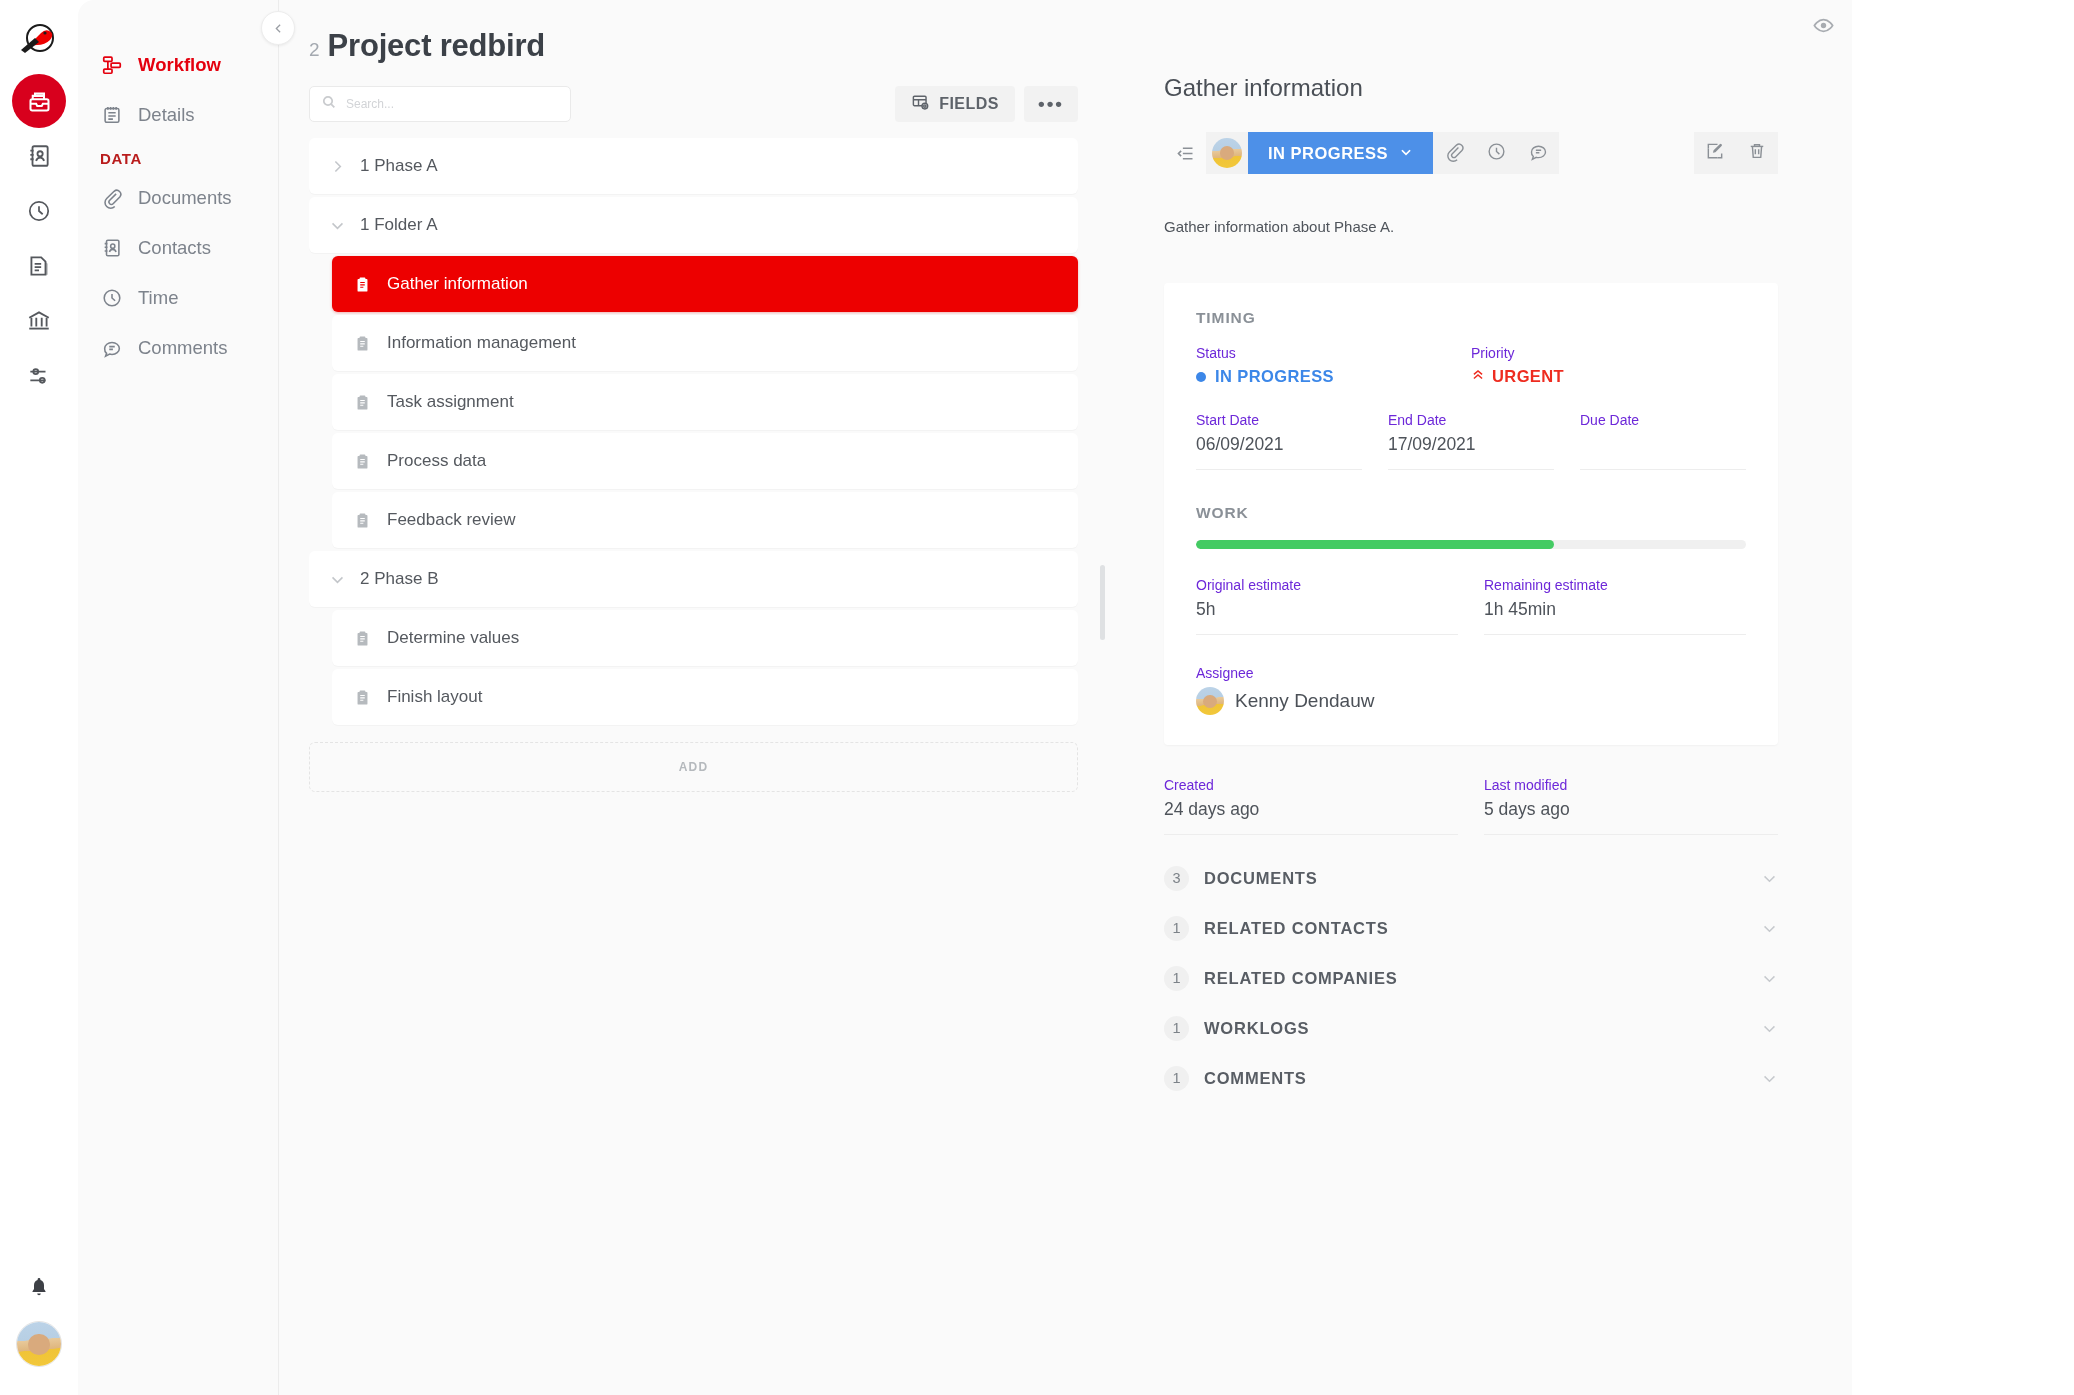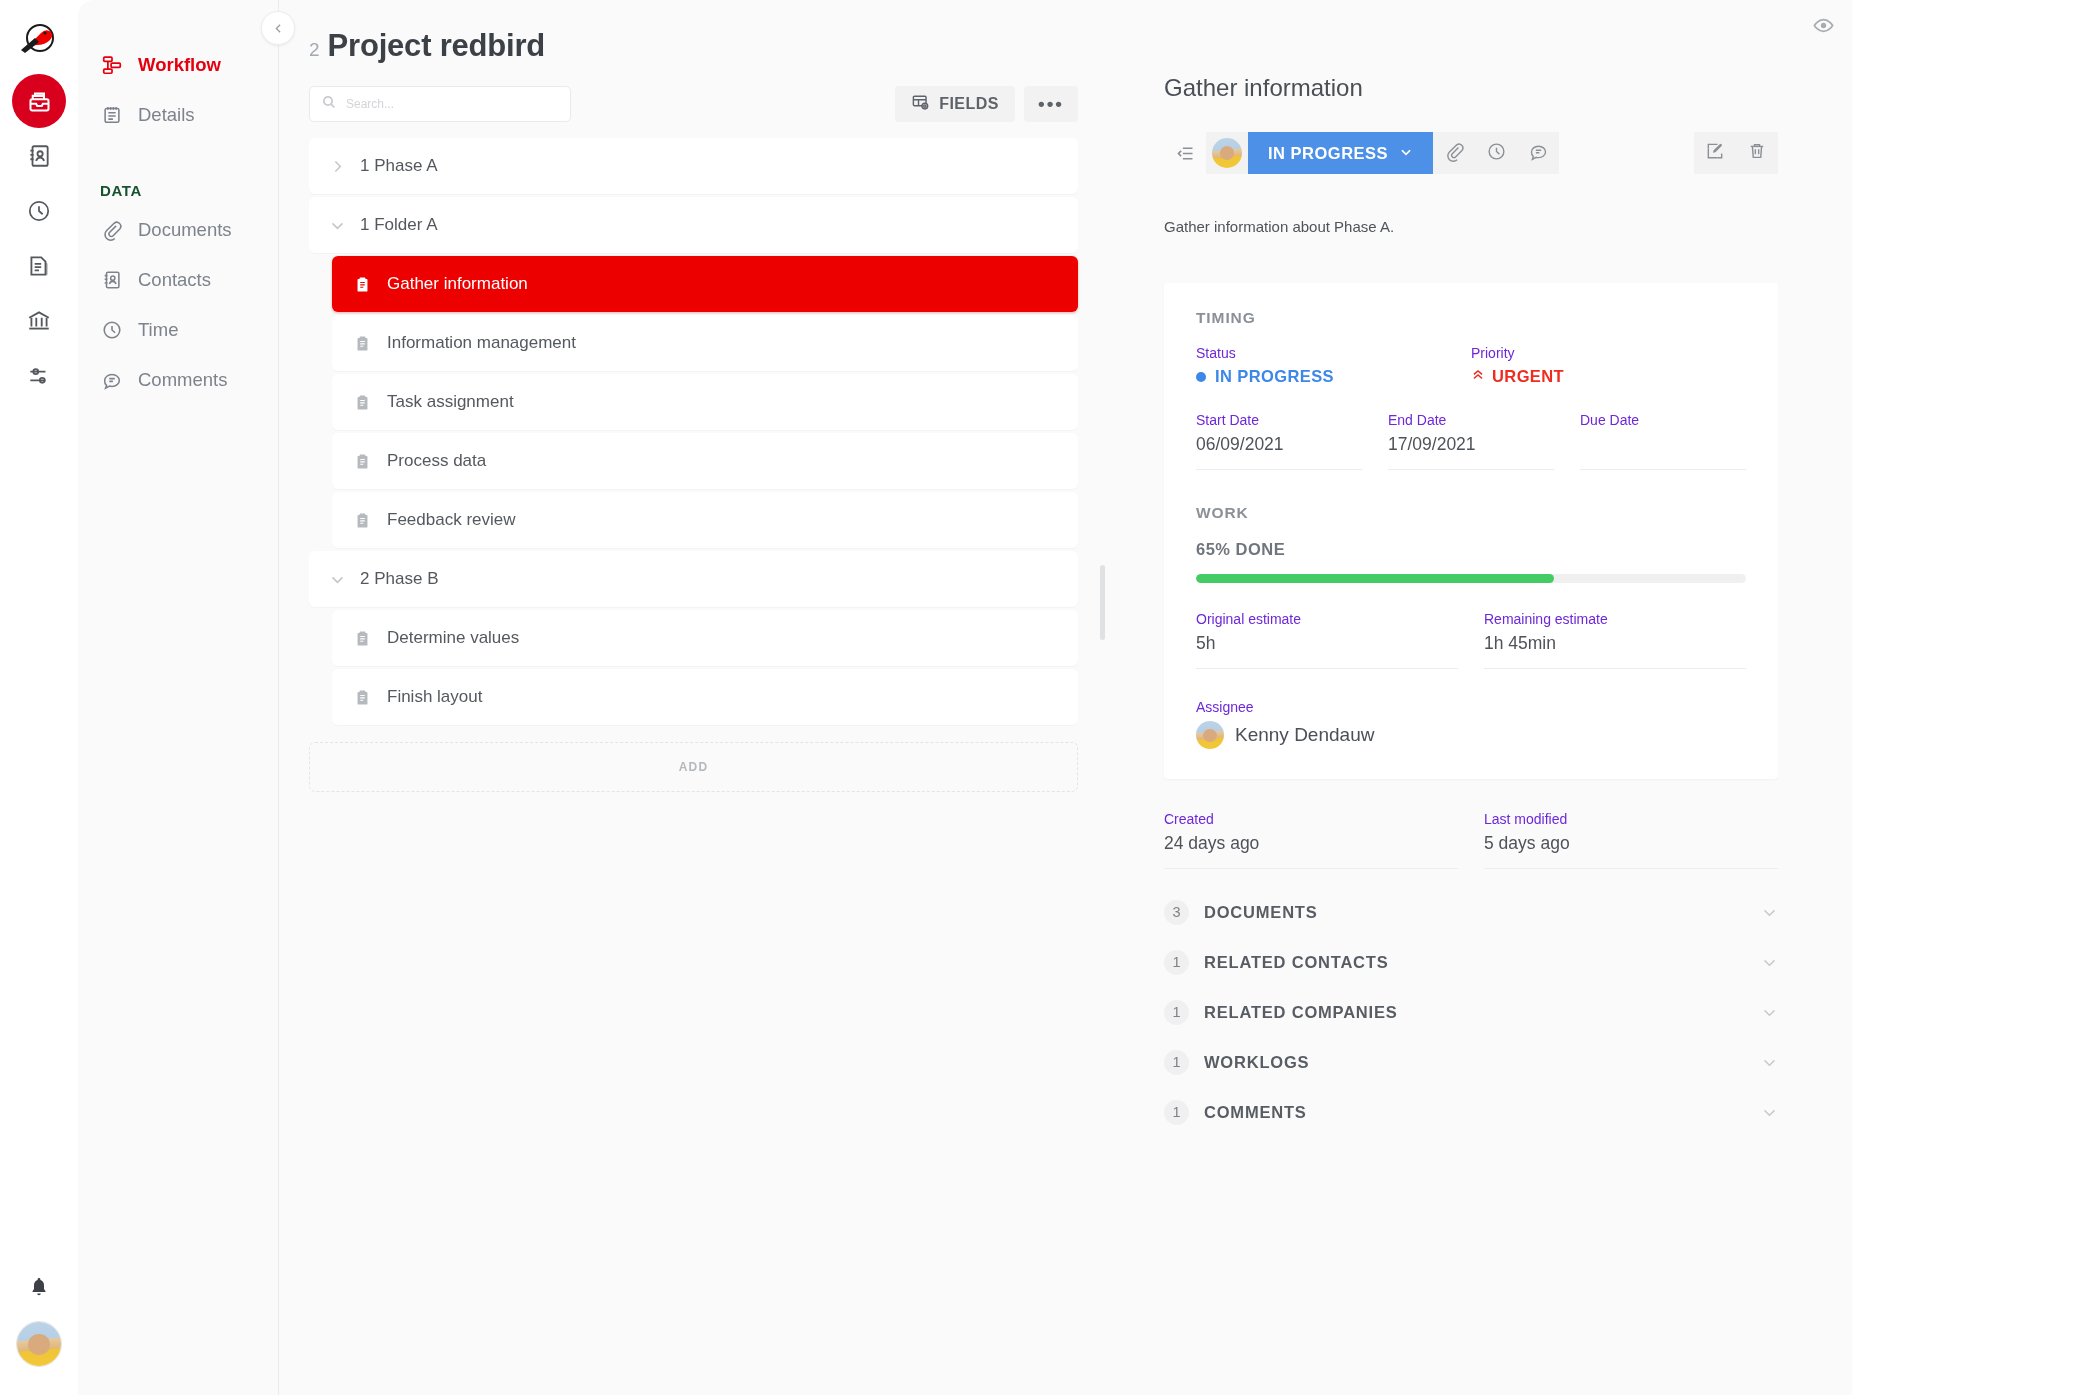--- a/index.html
+++ b/index.html
@@ -52,22 +52,22 @@
     box-shadow: 0 1px 3px rgba(0,0,0,.07);
   }
   .nav-item {
     display: flex; align-items: center; gap: 14px;
     height: 50px; padding-left: 22px;
     color: #7d838c; font-size: 18.5px; cursor: pointer;
   }
   .nav-item.active { color: #E4000E; font-weight: bold; }
   .nav-item .ico { width: 24px; height: 24px; display: flex; align-items: center; justify-content: center; flex: 0 0 24px; }
   .nav-section {
-    padding-left: 22px; margin-top: 42px; margin-bottom: 6px;
-    font-size: 15px; letter-spacing: .6px; color: #14532d; font-weight: bold;
+    padding-left: 22px; margin-top: 10px; margin-bottom: 6px;
+    font-size: 15px; letter-spacing: .6px; color: #b91c1c; font-weight: bold;
   }
 
   
   .mid {
     flex: 0 0 829px; width: 829px; height: 100%;
     background: #fafafa;
     padding: 28px 0 0 30px;
     position: relative;
   }
   .page-title { display: flex; align-items: baseline; gap: 8px; margin-bottom: 22px; }
@@ -640,21 +640,20 @@
         </div>
         <div class="field" style="padding-right:0;">
           <div class="field-label">Due Date</div>
           <div class="field-value"></div>
           <div class="field-underline"></div>
         </div>
       </div>
 
       <div class="sect-title">WORK</div>
 
-      <div class="work-pct">65% DONE</div>
       <div class="pbar">
         <div class="pbar-fill" id="pbar-fill" style="width: 65%;"></div>
       </div>
 
       <div class="fgrid" style="margin-bottom:30px;">
         <div class="field">
           <div class="field-label">Original estimate</div>
           <div class="field-value">5h</div>
           <div class="field-underline"></div>
         </div>

